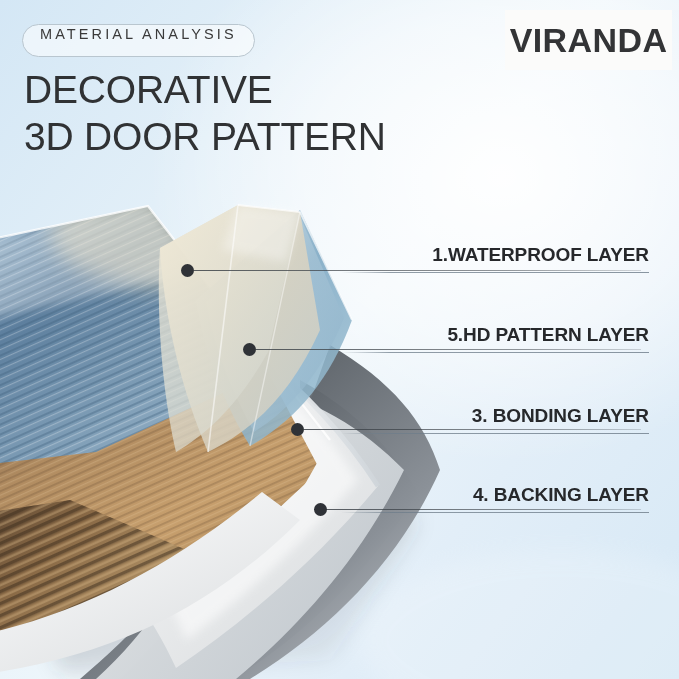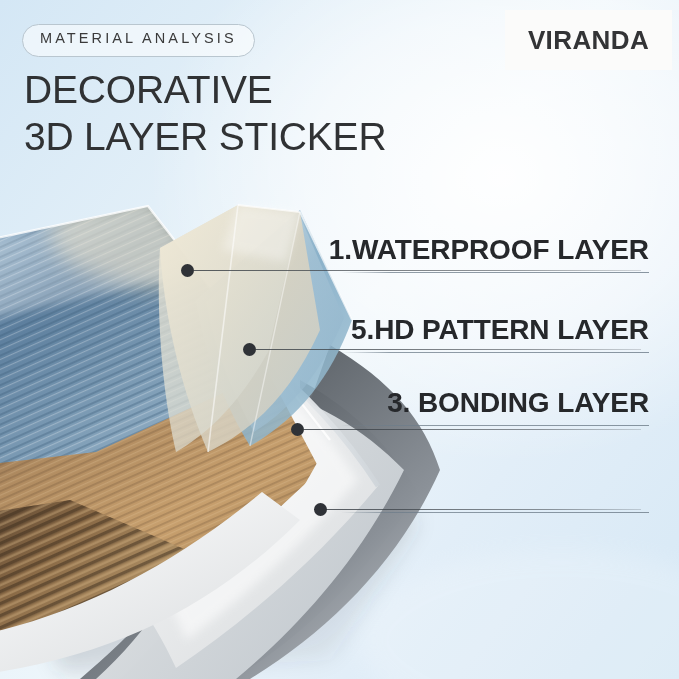--- a/index.html
+++ b/index.html
@@ -12,51 +12,51 @@
     position:relative;width:679px;height:679px;overflow:hidden;
     background:
       radial-gradient(ellipse 520px 420px at 74% 26%, rgba(255,255,255,0.95) 0%, rgba(255,255,255,0.55) 38%, rgba(255,255,255,0) 68%),
       linear-gradient(128deg,#d4e7f5 0%,#e2eff8 26%,#eef6fb 50%,#e2eef8 72%,#d6e8f5 100%);
   }
 
   
   .badge{
     position:absolute;left:22px;top:24px;
     height:33px;box-sizing:border-box;
-    padding:10px 17px;
-    display:flex;align-items:flex-end;
+    padding:1px 17px;
+    display:flex;align-items:flex-start;
     border:1px solid #b9c6cf;border-radius:17px;
     background:rgba(255,255,255,0.55);
     font-size:14.5px;letter-spacing:3.1px;color:#3a3a3a;
     white-space:nowrap;
   }
   .headline{
     position:absolute;left:24px;top:66px;
     font-size:39px;font-weight:normal;line-height:47px;
     color:#303234;letter-spacing:-0.2px;
   }
   .headline div{white-space:nowrap;}
 
   .logo-box{
     position:absolute;left:505px;top:10px;width:167px;height:60px;
     background:#fbfbfa;
     display:flex;align-items:center;justify-content:center;
   }
   .logo-text{
-    font-size:26px;font-weight:bold;color:#333436;letter-spacing:0.4px;
+    font-size:34px;font-weight:bold;color:#333436;letter-spacing:0.4px;
   }
 
   
   #art{position:absolute;left:0;top:0;width:679px;height:679px;}
 
   
   .callout{position:absolute;}
   .callout .lbl{
     position:absolute;right:0;bottom:7px;
-    font-size:28px;font-weight:bold;color:#26282b;
+    font-size:19px;font-weight:bold;color:#26282b;
     white-space:nowrap;letter-spacing:-0.1px;
   }
   .callout .rule{
     position:absolute;right:0;bottom:0;height:1px;
     background:linear-gradient(90deg,rgba(110,125,138,0) 0%,rgba(110,125,138,0.75) 16%,rgba(110,125,138,0.8) 100%);
   }
   .leader{
     position:absolute;height:1px;
     background:linear-gradient(90deg,rgba(60,66,72,0.85) 0%,rgba(60,66,72,0.55) 70%,rgba(60,66,72,0.2) 100%);
   }
@@ -242,21 +242,21 @@
       <ellipse cx="560" cy="640" rx="200" ry="90" fill="#ffffff" opacity="0.18" filter="url(#soft2)"></ellipse>
     </g>
   </svg>
 
   <div class="badge">
     <span>MATERIAL ANALYSIS</span>
   </div>
 
   <div class="headline">
     <div>DECORATIVE</div>
-    <div>3D LAYER STICKER</div>
+    <div>3D DOOR PATTERN</div>
   </div>
 
   <div class="logo-box">
     <span class="logo-text">VIRANDA</span>
   </div>
 
   <div class="dot" style="left:181px;top:264px;"></div>
   <div class="leader" style="left:194px;top:270px;width:447px;"></div>
   <div class="callout" style="left:341px;top:237px;width:308px;height:36px;">
     <span class="lbl">1.WATERPROOF LAYER</span>
@@ -265,24 +265,25 @@
 
   <div class="dot" style="left:243px;top:343px;"></div>
   <div class="leader" style="left:256px;top:349px;width:385px;"></div>
   <div class="callout" style="left:341px;top:317px;width:308px;height:36px;">
     <span class="lbl">5.HD PATTERN LAYER</span>
     <span class="rule" style="width:308px;"></span>
   </div>
 
   <div class="dot" style="left:291px;top:423px;"></div>
   <div class="leader" style="left:304px;top:429px;width:337px;"></div>
-  <div class="callout" style="left:341px;top:390px;width:308px;height:36px;">
+  <div class="callout" style="left:341px;top:398px;width:308px;height:36px;">
     <span class="lbl">3. BONDING LAYER</span>
     <span class="rule" style="width:308px;"></span>
   </div>
 
   <div class="dot" style="left:314px;top:503px;"></div>
   <div class="leader" style="left:327px;top:509px;width:314px;"></div>
   <div class="callout" style="left:341px;top:477px;width:308px;height:36px;">
+    <span class="lbl">4. BACKING LAYER</span>
     <span class="rule" style="width:308px;"></span>
   </div>
 
 </div>
 
 </body></html>

